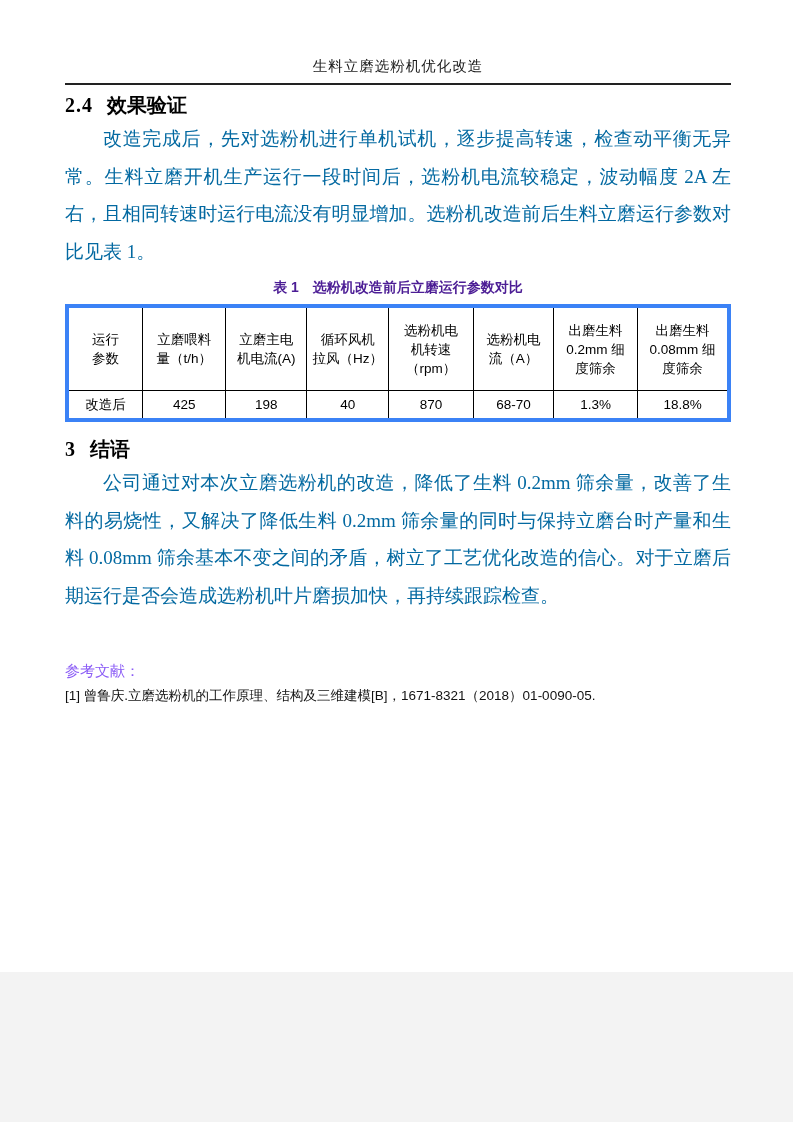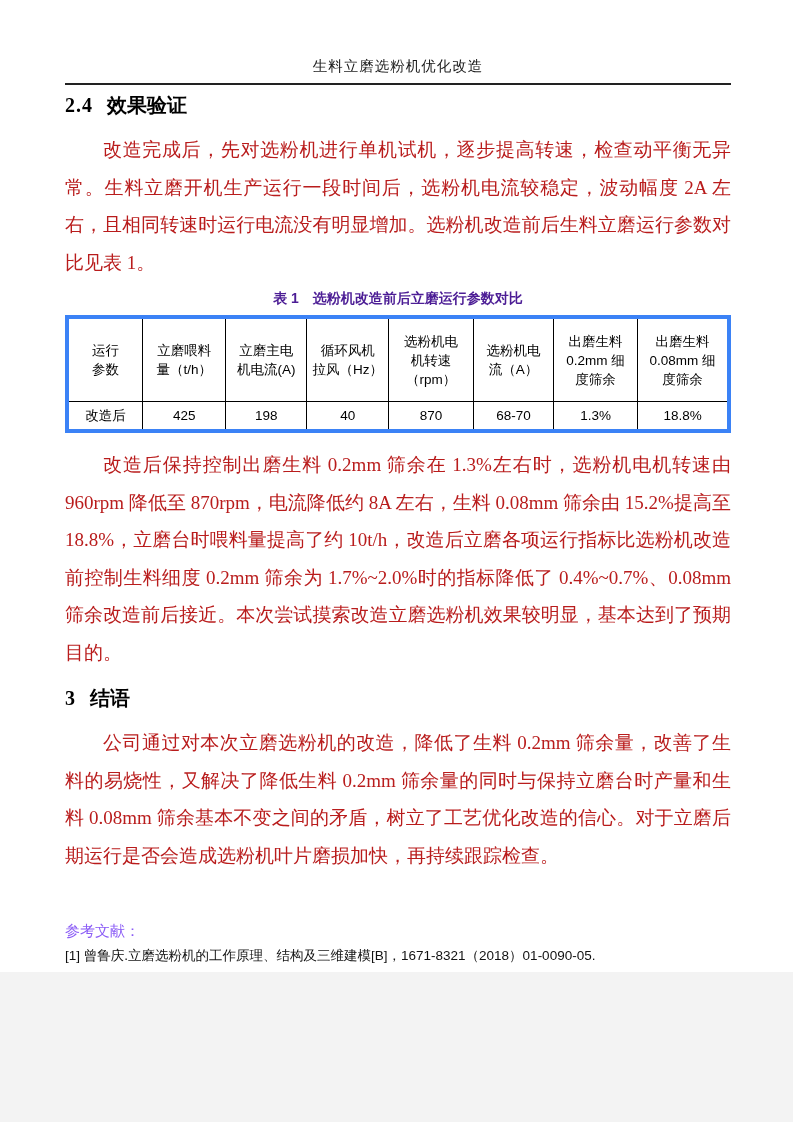--- a/index.html
+++ b/index.html
@@ -38,26 +38,26 @@
   }
   .sec-heading .num{
     font-family:"Liberation Serif","DejaVu Serif",serif;
     font-weight:bold;
     margin-right:14px;
     letter-spacing:1px;
   }
   .sec-heading.conclusion{ margin-top:14px; }
   
   .para{
-    margin:12px 0 0 0;
+    margin:1px 0 0 0;
     font-size:19px;
     line-height:37.5px;
     text-align:justify;
     text-indent:2em;
-    color:#b91c1c;
+    color:#0369a1;
   }
   
   .tbl-caption{
     margin-top:9px;
     text-align:center;
     font-size:14px;
     font-weight:bold;
     font-family:"Liberation Sans","DejaVu Sans",sans-serif;
     color:#4c1d95;
   }
@@ -180,21 +180,20 @@
           <td>198</td>
           <td>40</td>
           <td>870</td>
           <td>68-70</td>
           <td>1.3%</td>
           <td>18.8%</td>
         </tr>
       </tbody>
     </table>
 
-    <p class="para" style="margin-top:13px;">改造后保持控制出磨生料 0.2mm 筛余在 1.3%左右时，选粉机电机转速由 960rpm 降低至 870rpm，电流降低约 8A 左右，生料 0.08mm 筛余由 15.2%提高至 18.8%，立磨台时喂料量提高了约 10t/h，改造后立磨各项运行指标比选粉机改造前控制生料细度 0.2mm 筛余为 1.7%~2.0%时的指标降低了 0.4%~0.7%、0.08mm 筛余改造前后接近。本次尝试摸索改造立磨选粉机效果较明显，基本达到了预期目的。</p>
 
     <div class="sec-heading conclusion">
       <span class="num">3</span>
       <span>结语</span>
     </div>
 
     <p class="para">公司通过对本次立磨选粉机的改造，降低了生料 0.2mm 筛余量，改善了生料的易烧性，又解决了降低生料 0.2mm 筛余量的同时与保持立磨台时产量和生料 0.08mm 筛余基本不变之间的矛盾，树立了工艺优化改造的信心。对于立磨后期运行是否会造成选粉机叶片磨损加快，再持续跟踪检查。</p>
 
     <div class="ref-heading">参考文献：</div>
 

